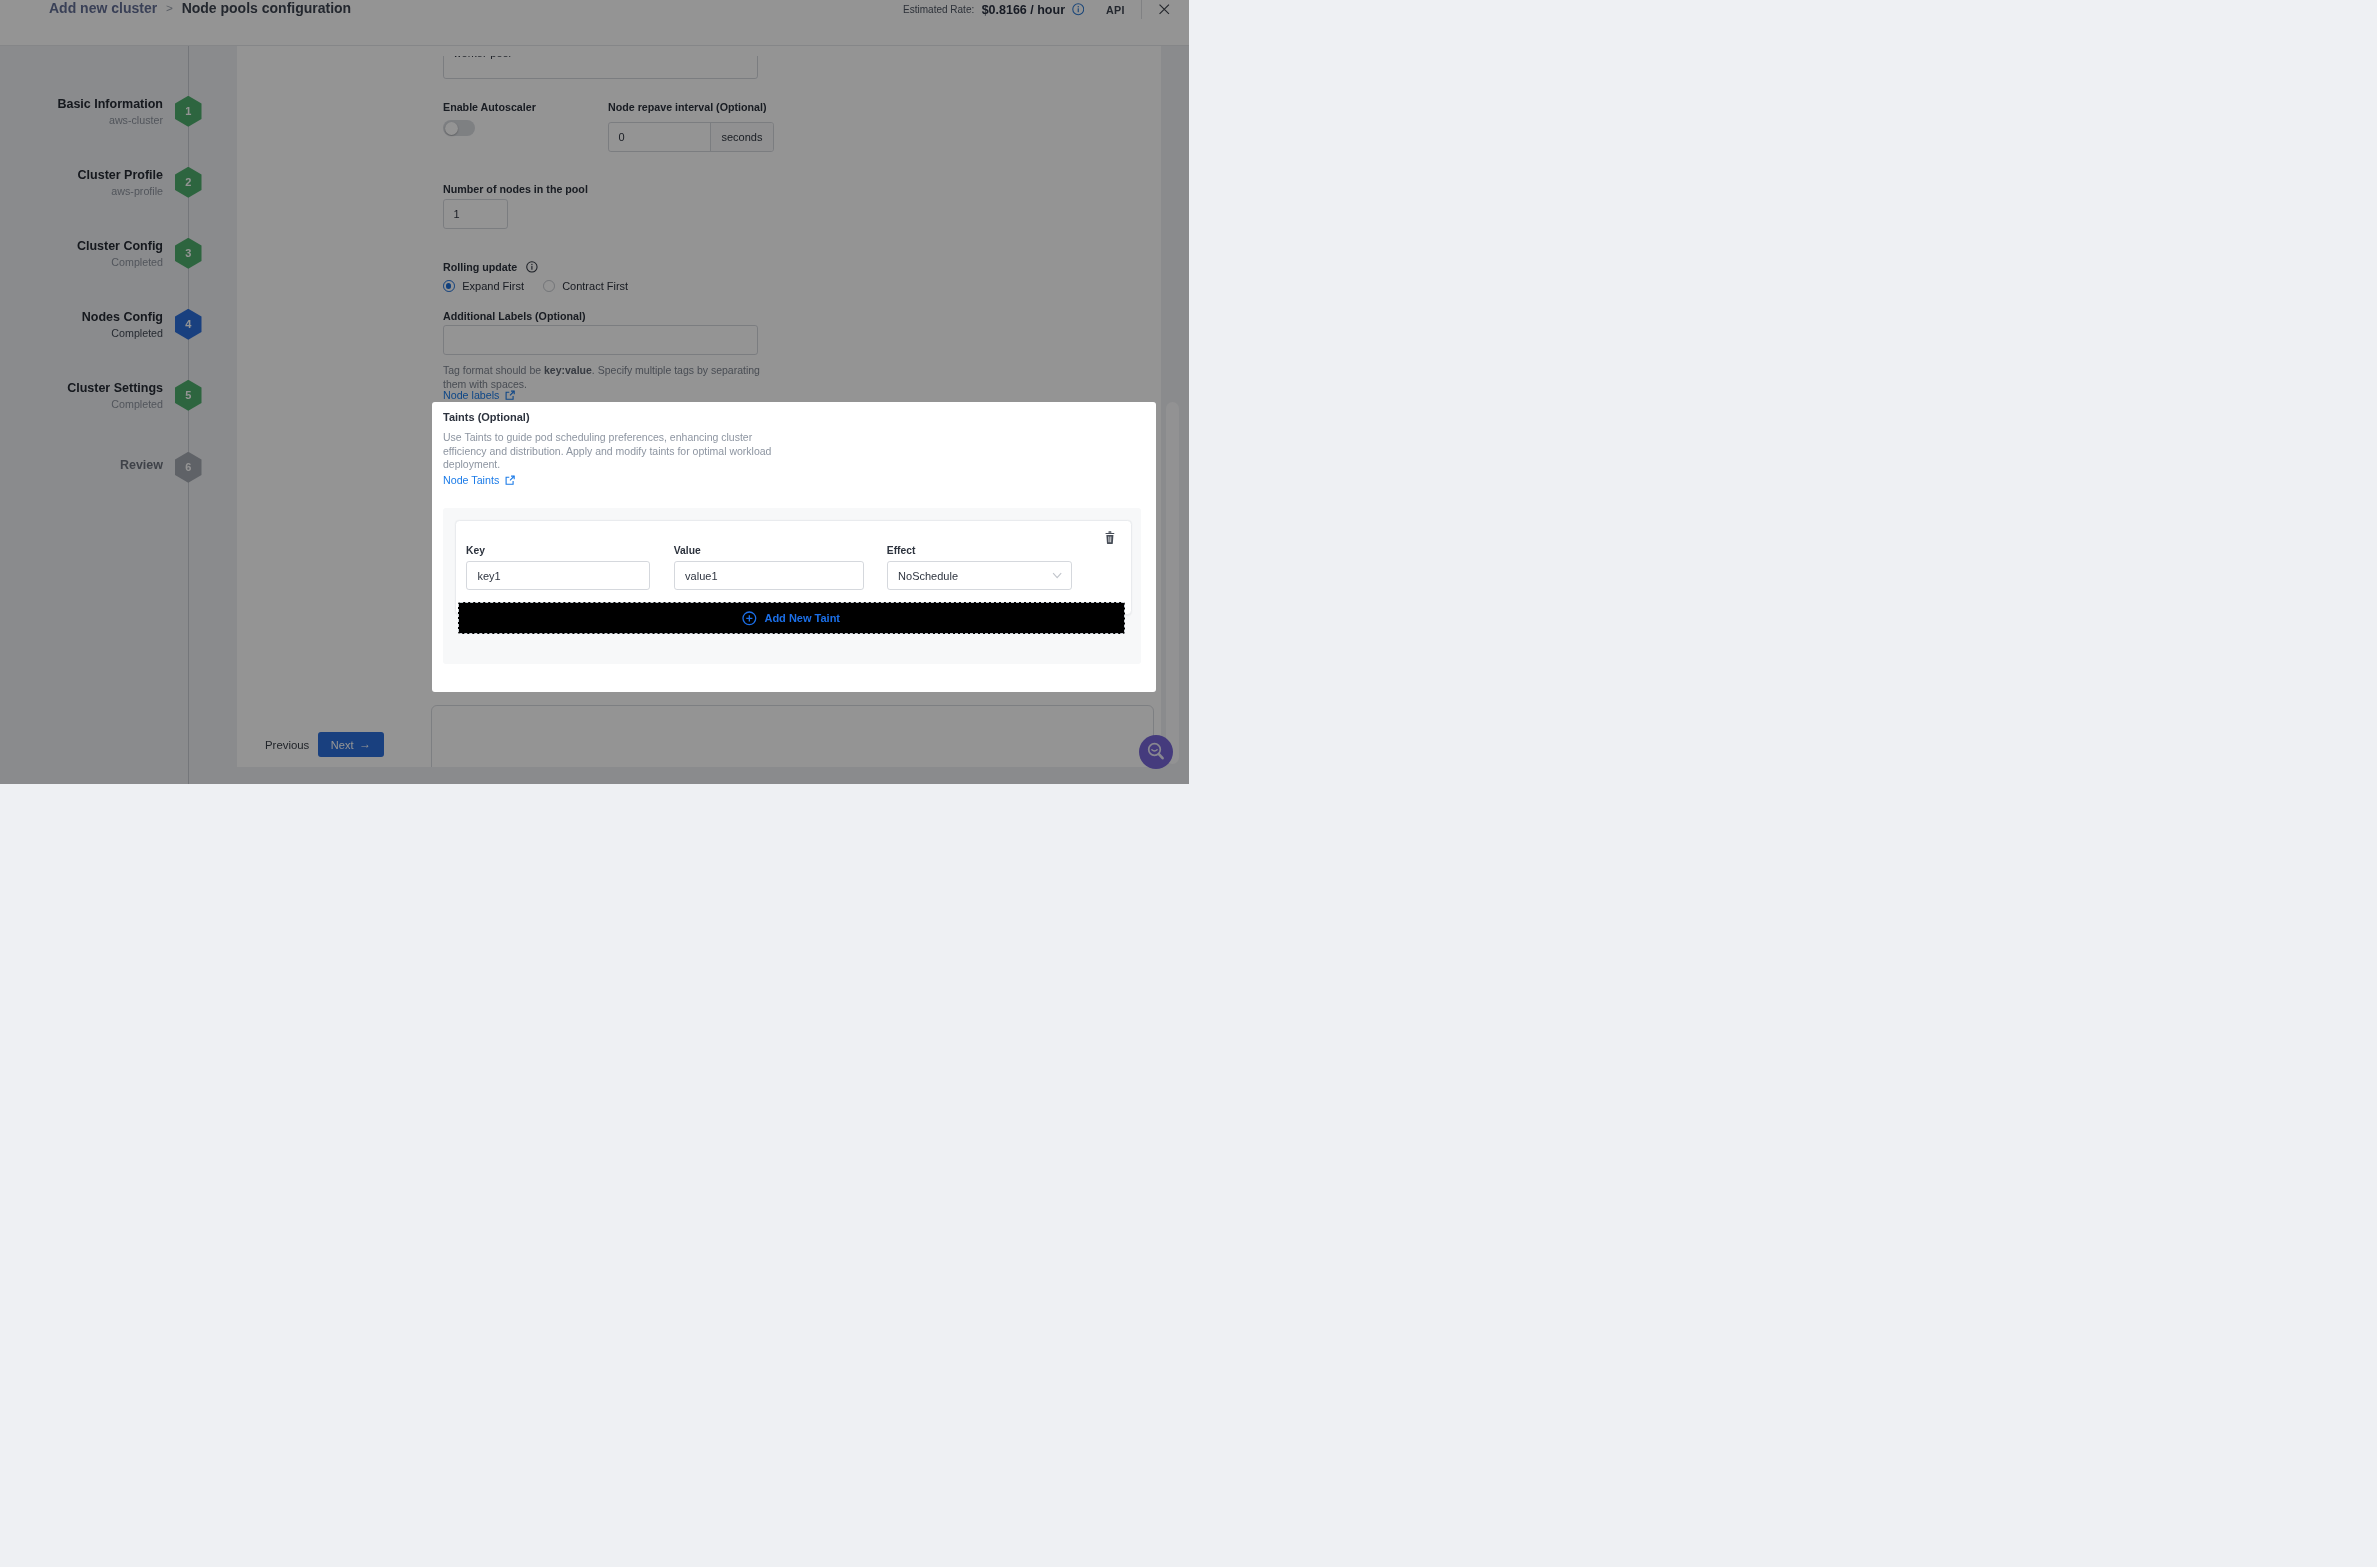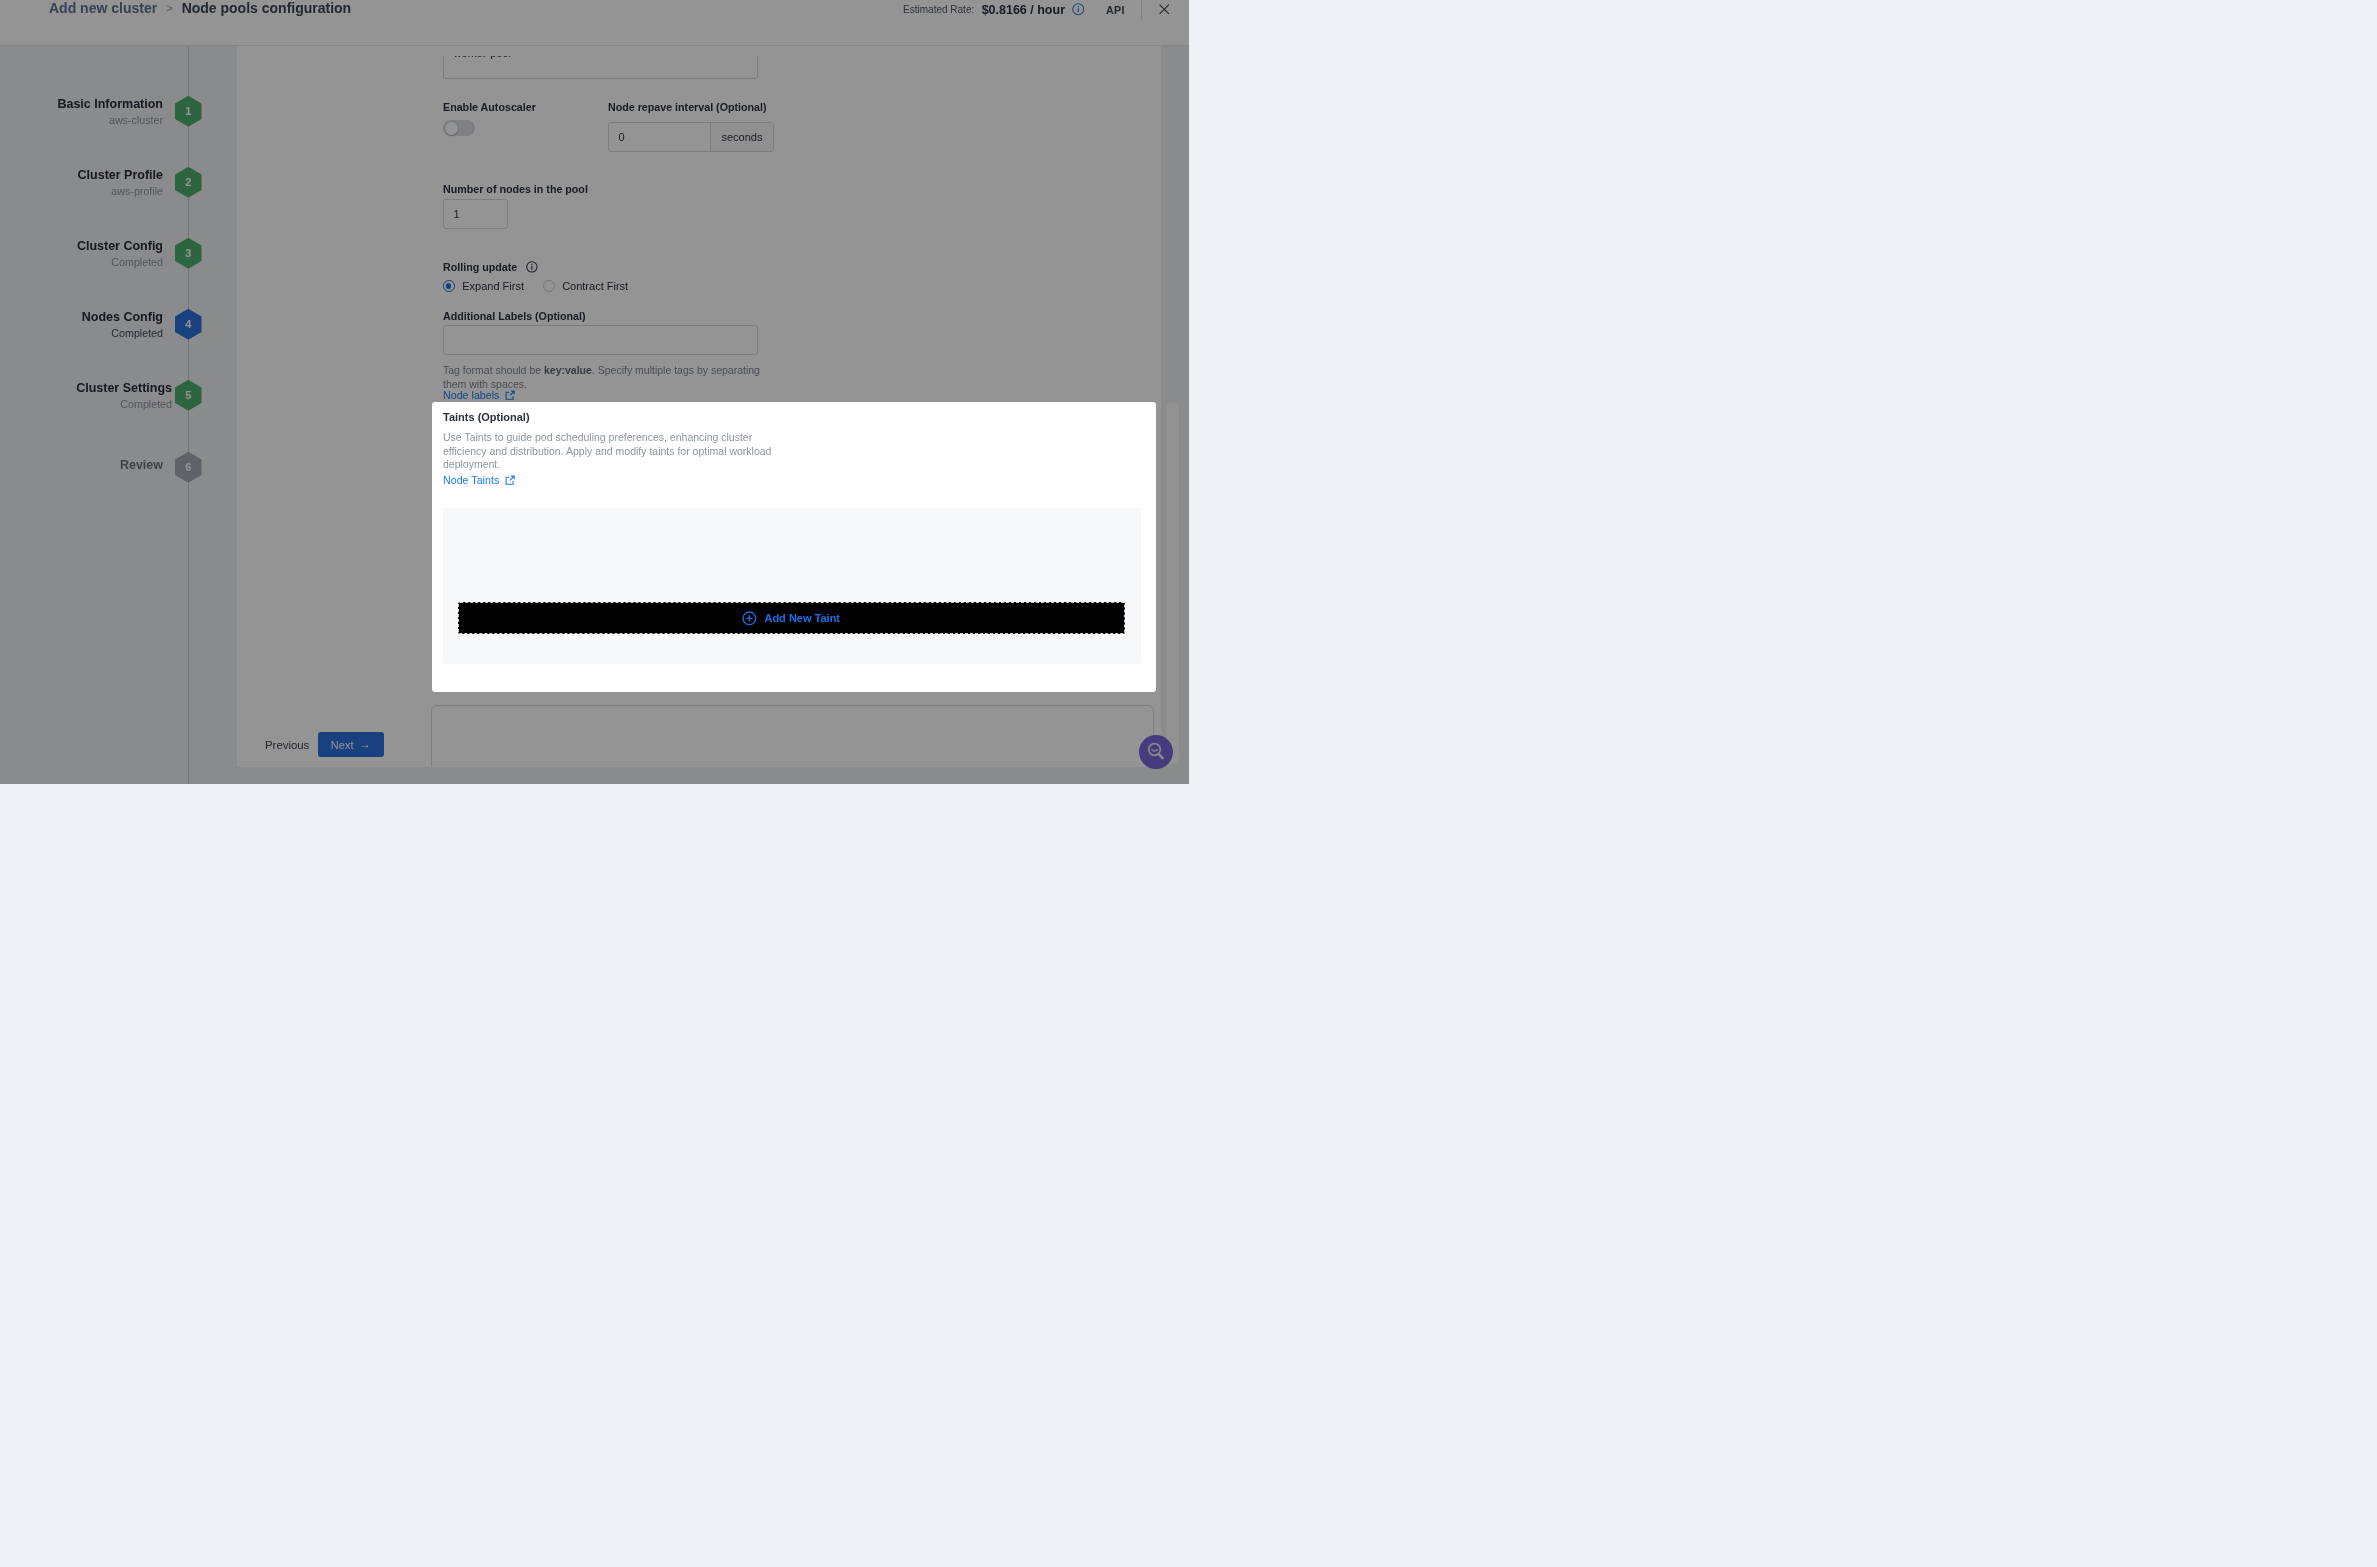--- a/index.html
+++ b/index.html
@@ -37,21 +37,21 @@
   .step-sub.active-sub{color:#434a56;}
   .hex{
     position:absolute;left:175px;top:0.7px;width:26.5px;height:31px;
     clip-path:polygon(50% 0,100% 25%,100% 75%,50% 100%,0 75%,0 25%);
     display:flex;align-items:center;justify-content:center;
     color:#fff;font-size:11px;font-weight:600;
   }
   .hex.done{background:#4fae6d;}
   .hex.active{background:#2c6fdb;}
   .hex.pending{background:#a4a9b2;}
-  .s1{top:49px;} .s2{top:120px;} .s3{top:191px;} .s4{top:262px;} .s5{top:333px;padding-left:9px;} .s6{top:405px;}
+  .s1{top:49px;} .s2{top:120px;} .s3{top:191px;} .s4{top:262px;} .s5{top:333px;} .s6{top:405px;}
   .s6 .step-title{margin-top:7.4px;}
   
   .content{position:absolute;left:237px;top:46px;width:924px;height:721px;background:#ffffff;}
   
   .np-panel{position:absolute;left:0;top:20.6px;width:186px;height:639px;background:#f5f6f8;border-right:0.7px solid #e4e6ea;box-sizing:border-box;}
   .np-header{height:30px;line-height:30px;padding-left:8.8px;font-size:9.2px;font-weight:700;letter-spacing:1.1px;color:#424956;border-bottom:0.7px solid #e0e2e6;}
   .np-item{height:30px;display:flex;align-items:center;padding-left:17px;font-size:11.4px;color:#2f3642;border-bottom:0.7px solid #e0e2e6;cursor:pointer;box-sizing:border-box;}
   .np-item.selected{background:#fbfcfe;border-left:2.2px solid #2c6fdb;padding-left:14.7px;padding-right:10.3px;justify-content:space-between;}
   .np-add{height:32px;display:flex;align-items:center;gap:6.6px;padding-left:10.3px;font-size:11px;color:#3b4150;cursor:pointer;border-bottom:0.7px solid #eceef1;}
   
@@ -262,20 +262,40 @@
       <a class="ext-link link-taints">
         <span>Node Taints</span>
         <svg width="10.3" height="10.3" viewBox="0 0 14 14" fill="none">
             <path d="M11 8.2 V12.5 H1.5 V3 H5.8" stroke="#1b7be8" stroke-width="1.5"></path>
             <path d="M8.2 1.5 H12.5 V5.8" stroke="#1b7be8" stroke-width="1.5"></path>
             <path d="M12.3 1.7 L6.8 7.2" stroke="#1b7be8" stroke-width="1.5"></path>
           </svg>
       </a>
 
       <div class="taints-panel">
+        <div class="taint-card">
+          <span class="trash">
+            <svg width="11.8" height="13.2" viewBox="0 0 16 18" fill="#474d57">
+                <rect x="6" y="0.5" width="4" height="2" rx="0.5"></rect>
+                <rect x="2" y="2.6" width="12" height="1.6" rx="0.6"></rect>
+                <path d="M3.2 5.4 H12.8 L12 17 Q11.95 17.6 11.3 17.6 H4.7 Q4.05 17.6 4 17 Z M6 7.4 l.25 8 h1.1 l-.25-8 Z M8.8 7.4 l-.25 8 h1.1 l.25-8 Z" fill-rule="evenodd"></path>
+              </svg>
+          </span>
+          <div class="t-label" style="left:10.3px;">Key</div>
+          <input class="t-input" style="left: 10.3px; width: 184px;" value="key1">
+          <div class="t-label" style="left:218px;">Value</div>
+          <input class="t-input" style="left: 218px; width: 190px;" value="value1">
+          <div class="t-label" style="left:431px;">Effect</div>
+          <div class="t-select" style="left:431px;width:185px;">
+            <span>NoSchedule</span>
+            <svg width="10.3" height="7.4" viewBox="0 0 14 10" fill="none">
+                <path d="M1.5 1.5 L7 7.5 L12.5 1.5" stroke="#c2c6cc" stroke-width="1.6"></path>
+              </svg>
+          </div>
+        </div>
         <div class="add-taint">
           <svg width="14.7" height="14.7" viewBox="0 0 18 18" fill="none">
               <circle cx="9" cy="9" r="7.8" stroke="#1b6fe8" stroke-width="1.6"></circle>
               <path d="M9 5.2 V12.8 M5.2 9 H12.8" stroke="#1b6fe8" stroke-width="1.6"></path>
             </svg>
           <span>Add New Taint</span>
         </div>
       </div>
 
       <div class="below-panel"></div>

